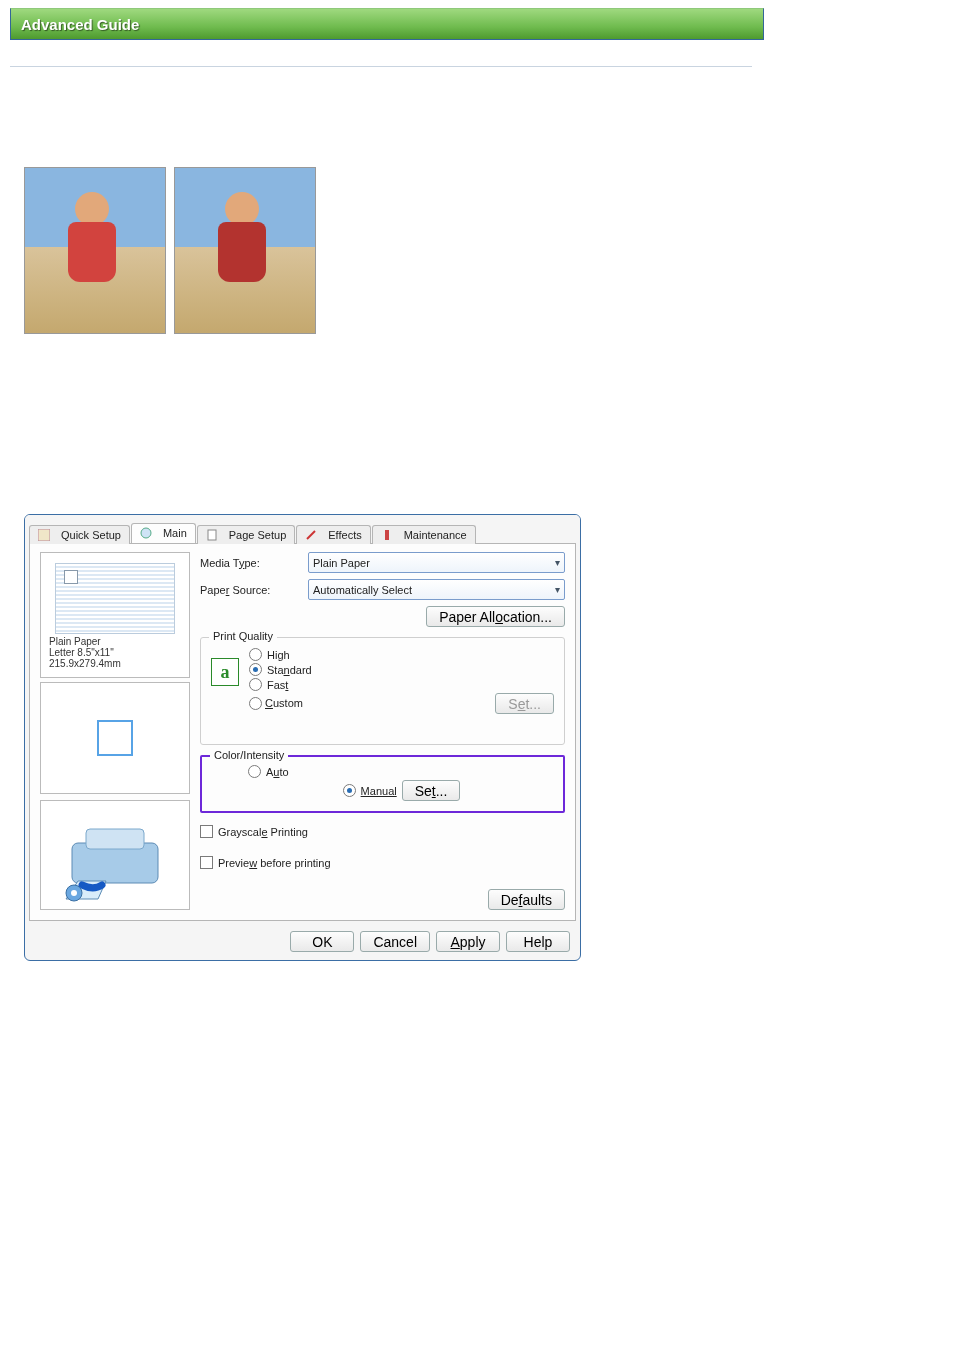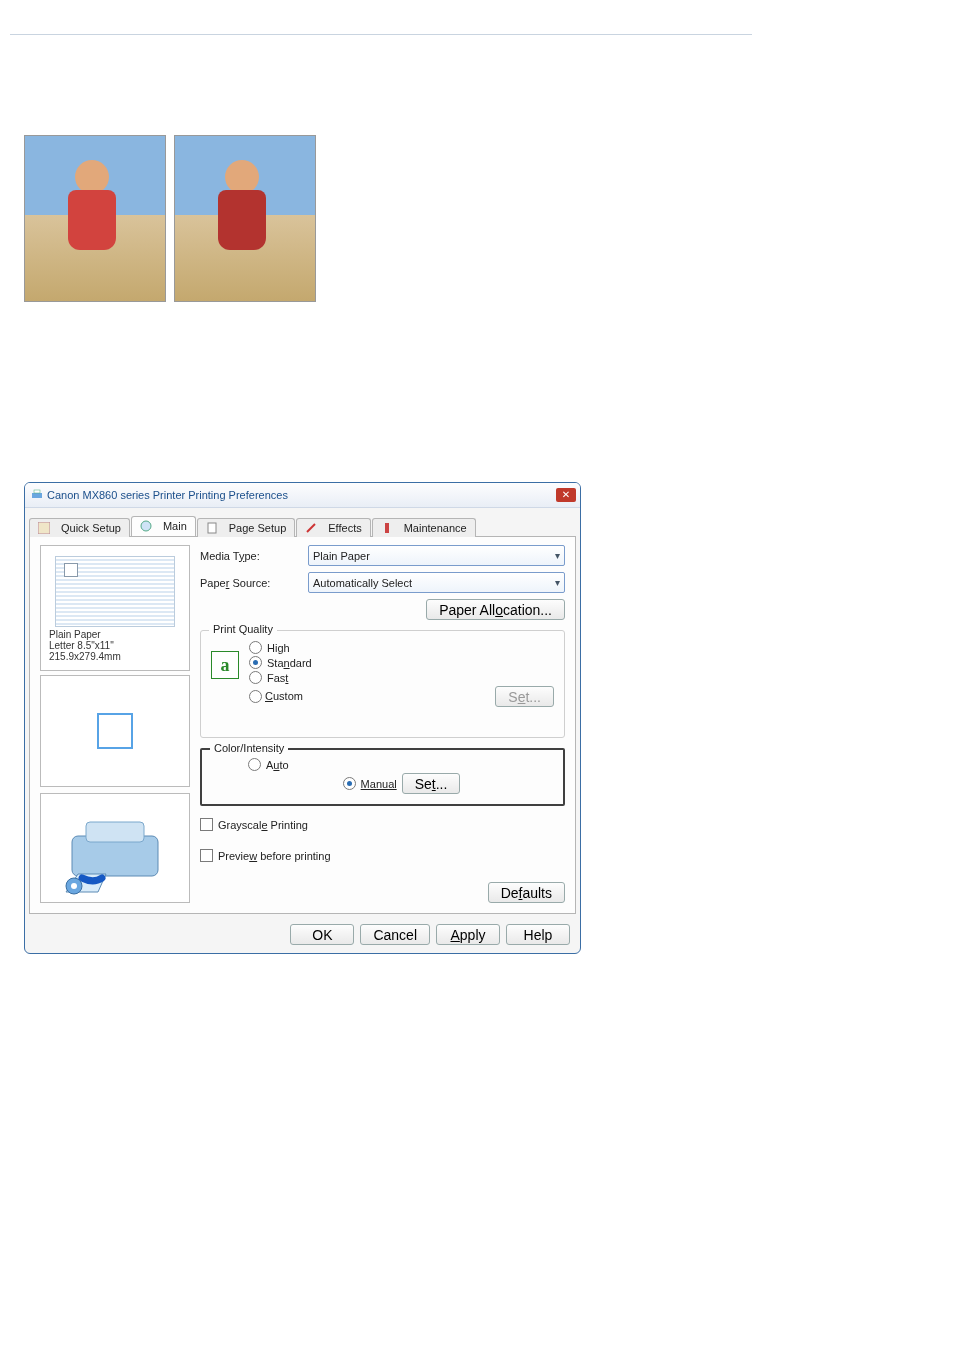--- a/index.html
+++ b/index.html
@@ -42,69 +42,58 @@
   .select .arrow{font-size:10px;color:#456}
   .btn{height:21px;border:1px solid #9aa;background:linear-gradient(#fdfdfd,#e9e9e9);border-radius:3px;padding:0 12px;display:inline-flex;align-items:center;font-size:14px}
   .btn.disabled{color:#999}
   .right-align{display:flex;justify-content:flex-end}
   .groupbox{border:1px solid #cfcfcf;border-radius:3px;padding:8px 10px 28px;position:relative;margin-top:4px}
   .groupbox .gtitle{position:absolute;top:-8px;left:8px;background:#fdfdfd;padding:0 4px;font-size:11px}
   .radio-row{display:flex;align-items:center;gap:5px;margin:2px 0;font-size:11px}
   .radio{width:11px;height:11px;border-radius:50%;border:1px solid #7a7a7a;background:#fff;display:inline-flex;align-items:center;justify-content:center}
   .radio.checked::after{content:"";width:5px;height:5px;border-radius:50%;background:#2a6db3}
   .underline{text-decoration:underline}
-  .hl-group{border:2px solid #404040;border-radius:2px;padding:6px 8px 8px;position:relative;margin-top:4px}
+  .hl-group{border:2px solid #6d28d9;border-radius:2px;padding:6px 8px 8px;position:relative;margin-top:4px}
   .hl-group .gtitle{position:absolute;top:-8px;left:8px;background:#fdfdfd;padding:0 4px;font-size:11px}
   .chk-row{display:flex;align-items:center;gap:5px;margin:6px 0;font-size:11px}
   .chk{width:11px;height:11px;border:1px solid #7a7a7a;background:#fff}
   .btnrow{display:flex;justify-content:flex-end;gap:6px;padding:6px 10px 8px}
   .btnrow .btn{min-width:64px;justify-content:center}
   .innerflex{display:flex;gap:10px;align-items:flex-start}
   .aicon{width:26px;height:26px;border:1px solid #2a8a2a;display:flex;align-items:center;justify-content:center;font-family:Georgia,serif;font-weight:bold;color:#2a8a2a;font-size:18px;background:#fff}
   .spacer{flex:1}
   u.alt{text-decoration:underline}
 </style>
 </head>
 <body>
 
 <div class="page">
 
+  <div class="guide-bar">
+    <span>Advanced Guide</span>
+  </div>
 
   <hr class="divider">
 
   <div class="photos">
     <div class="photo">
         <div class="kid">
           <div class="kid-head"></div>
           <div class="kid-body"></div>
         </div>
       </div>
     <div class="photo right">
         <div class="kid">
           <div class="kid-head"></div>
           <div class="kid-body"></div>
         </div>
       </div>
   </div>
 
   <div class="win">
-    <div class="titlebar">
-      <div class="title">
-        <span class="winicon">
-          <svg viewBox="0 0 12 12">
-              <rect x="1" y="4" width="10" height="5" fill="#6aa7e0"></rect>
-              <rect x="3" y="1" width="6" height="3" fill="#fff" stroke="#4a7" stroke-width="0.5"></rect>
-            </svg>
-        </span>
-        <span>Canon MX860 series Printer Printing Preferences</span>
-      </div>
-      <div class="winctl">
-        <span>✕</span>
-      </div>
-    </div>
 
     <div class="tabs">
       <div class="tab">
           <span class="ticon"><svg viewBox="0 0 12 12">
               <rect width="12" height="12" fill="#f0e6c8" stroke="#b89"></rect>
             </svg></span>
           <span>Quick Setup</span>
         </div>
       <div class="tab active">
           <span class="ticon"><svg viewBox="0 0 12 12">

